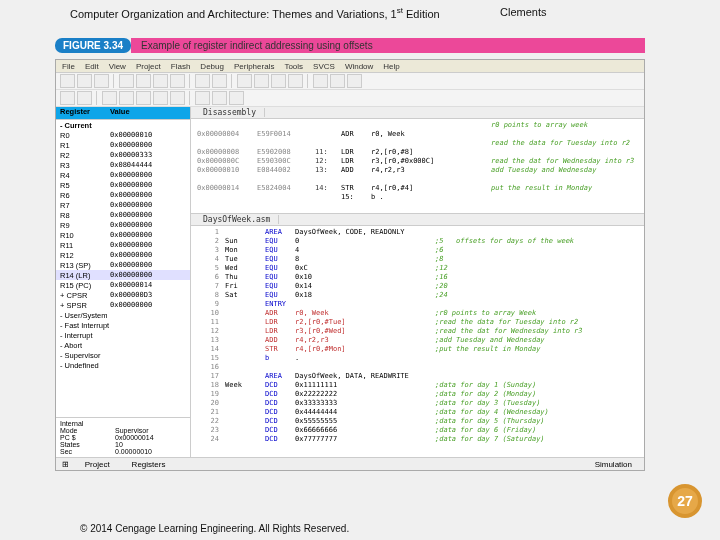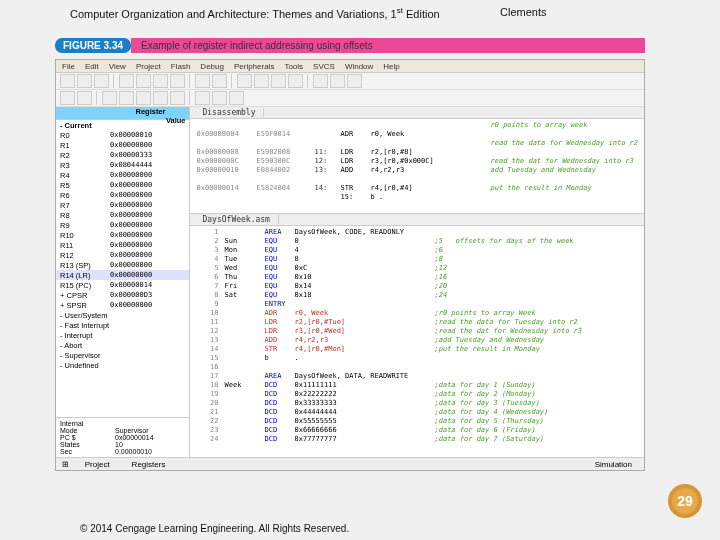--- a/index.html
+++ b/index.html
@@ -13,21 +13,21 @@
   .win { position:absolute; top:59px; left:55px; width:590px; height:412px; background:#fff; border:1px solid #aaa; display:flex; flex-direction:column; }
   .tb { height:14px; background:linear-gradient(#f3f3f3,#dcdcdc); border-bottom:1px solid #bbb; display:flex; align-items:center; padding:0 4px; font-size:8px; color:#444; }
   .tb .path { flex:1; }
   .tb .x { width:12px; text-align:center; color:#666; }
   .menu { height:13px; background:#ece9d8; border-bottom:1px solid #ccc; display:flex; gap:10px; padding:0 6px; font-size:8px; color:#333; align-items:center; }
   .tbar { height:17px; background:#f4f4f4; border-bottom:1px solid #ddd; display:flex; gap:2px; padding:1px 4px; align-items:center; }
   .tbar .btn { width:15px; height:14px; background:#eee; border:1px solid #ccc; }
   .tbar .sep { width:2px; height:14px; border-left:1px solid #ccc; margin:0 2px; }
   .body { flex:1; display:flex; overflow:hidden; }
   .side { width:135px; border-right:1px solid #ccc; display:flex; flex-direction:column; font-size:7.5px; }
-  .side .shdr { height:13px; background:#7dd3fc; border-bottom:1px solid #ccc; display:flex; align-items:flex-end; padding:0 4px; font-weight:bold;flex-direction:column; }
+  .side .shdr { height:13px; background:#0ea5e9; border-bottom:1px solid #ccc; display:flex; align-items:flex-start; padding:0 4px; font-weight:bold; }
   .side .shdr span:first-child { width:50px; }
   .side .regs { flex:1; overflow:hidden; }
   .side .row { display:flex; padding:0 4px; height:10px; align-items:center; }
   .side .row .rn { width:50px; }
   .side .row .rv { font-family:monospace; font-size:7px; }
   .side .row.hl { background:#e0e0ff; }
   .side .row.b  { font-weight:bold; }
   .side .btm { border-top:1px solid #ccc; padding:2px 4px; font-size:7px; }
   .side .btm .r { display:flex; }
   .side .btm .r .l { width:55px; }
@@ -252,21 +252,21 @@
         </div>
     </div>
 
     <div class="main">
       <div class="tabs">
           <span class="tab">Disassembly</span>
         </div>
       <div class="disasm" id="disasm">
           <div class="ln"><span class="addr"></span><span class="opc"></span><span class="lno"></span><span class="mn"></span><span class="ops"></span><span class="cm">r0 points to array week</span></div>
           <div class="ln"><span class="addr">0x00000004</span><span class="opc">E59F0014</span><span class="lno"></span><span class="mn">ADR</span><span class="ops">r0, Week</span><span class="cm"></span></div>
-          <div class="ln"><span class="addr"></span><span class="opc"></span><span class="lno"></span><span class="mn"></span><span class="ops"></span><span class="cm">read the data for Wednesday into r2</span></div>
+          <div class="ln"><span class="addr"></span><span class="opc"></span><span class="lno"></span><span class="mn"></span><span class="ops"></span><span class="cm">read the data for Tuesday into r2</span></div>
           <div class="ln"><span class="addr">0x00000008</span><span class="opc">E5902008</span><span class="lno">11:</span><span class="mn">LDR</span><span class="ops">r2,[r0,#8]</span><span class="cm"></span></div>
           <div class="ln"><span class="addr">0x0000000C</span><span class="opc">E590300C</span><span class="lno">12:</span><span class="mn">LDR</span><span class="ops">r3,[r0,#0x000C]</span><span class="cm">read the dat for Wednesday into r3</span></div>
           <div class="ln"><span class="addr">0x00000010</span><span class="opc">E0844002</span><span class="lno">13:</span><span class="mn">ADD</span><span class="ops">r4,r2,r3</span><span class="cm">add Tuesday and Wednesday</span></div>
           <div class="ln"><span class="addr"></span><span class="opc"></span><span class="lno"></span><span class="mn"></span><span class="ops"></span><span class="cm"></span></div>
           <div class="ln"><span class="addr">0x00000014</span><span class="opc">E5824004</span><span class="lno">14:</span><span class="mn">STR</span><span class="ops">r4,[r0,#4]</span><span class="cm">put the result in Monday</span></div>
           <div class="ln"><span class="addr"></span><span class="opc"></span><span class="lno"></span><span class="mn">15:</span><span class="ops">b .</span><span class="cm"></span></div>
         </div>
       <div class="tabs">
           <span class="tab">DaysOfWeek.asm</span>
         </div>
@@ -301,14 +301,14 @@
 
   <div class="tabs2">
     <span>⊞</span>
     <span class="t">Project</span>
     <span class="t">Registers</span>
     <span class="sp"></span>
     <span class="t">Simulation</span>
   </div>
 </div>
 
-<div class="badge">29</div>
+<div class="badge">27</div>
 <div class="foot">© 2014 Cengage Learning Engineering. All Rights Reserved.</div>
 
 </body></html>

